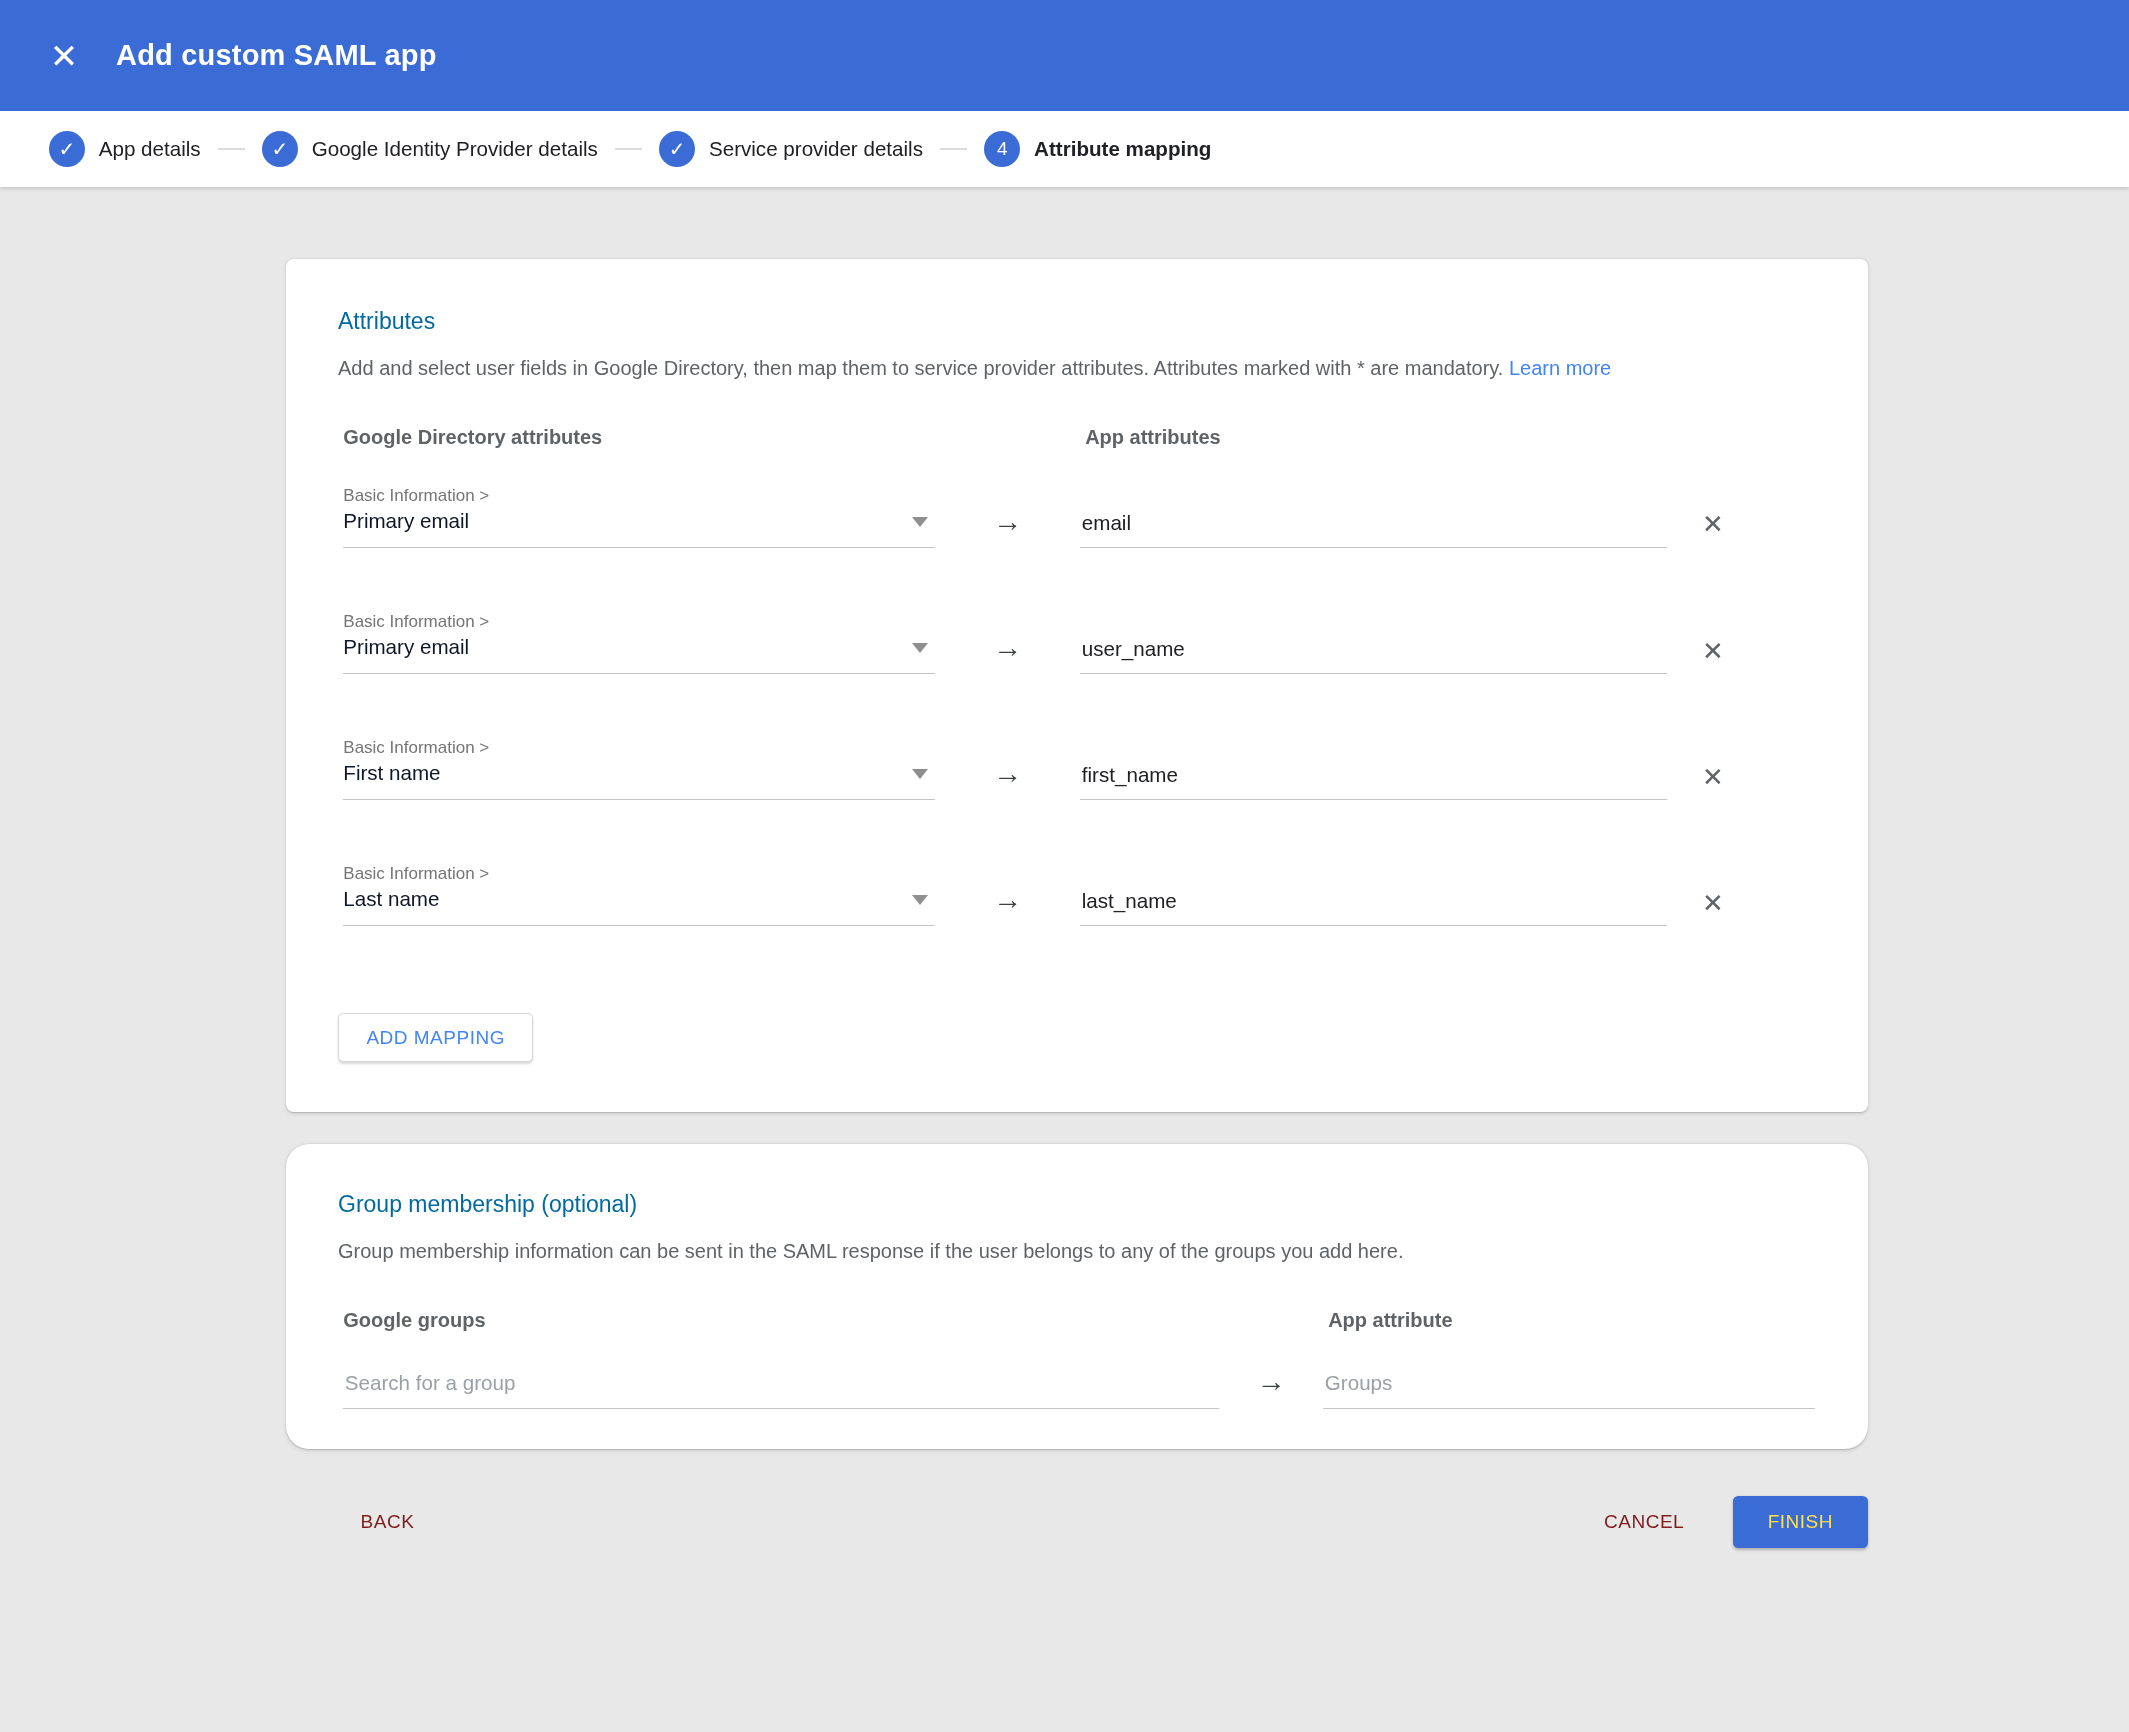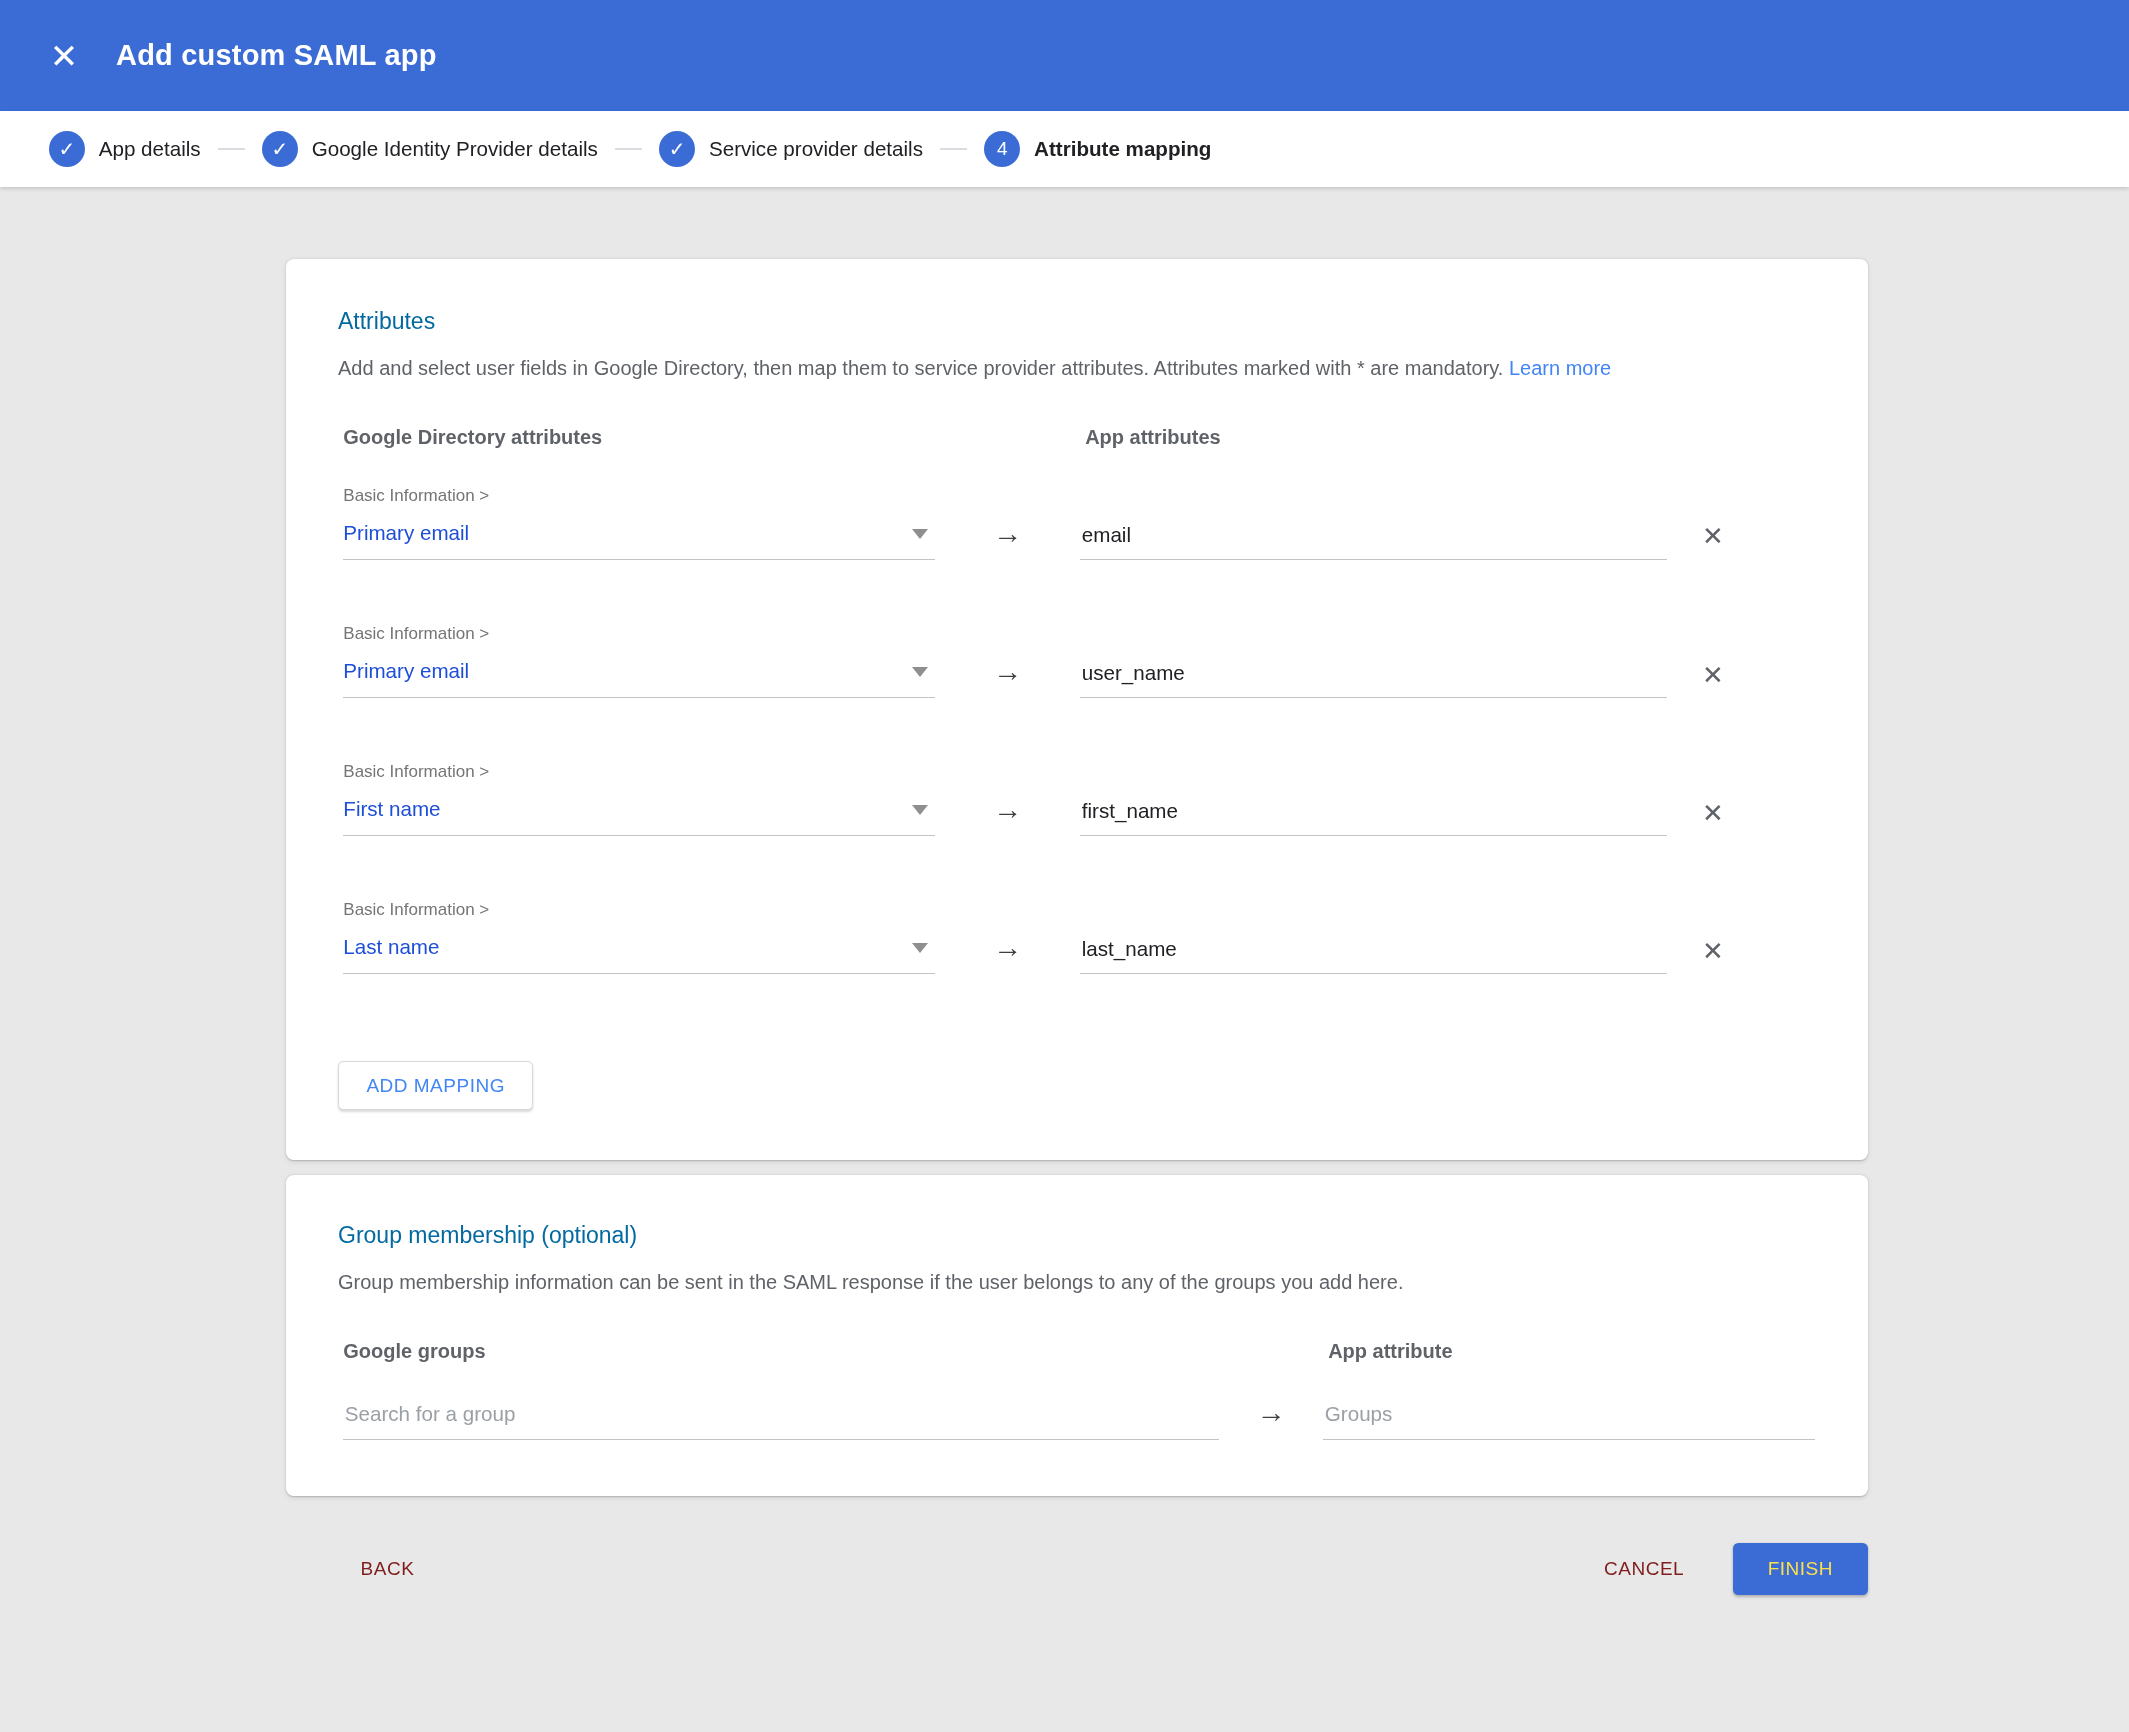--- a/index.html
+++ b/index.html
@@ -72,21 +72,21 @@
   }
   
   .card{
     width:1582px;
     margin-left:286px;
     background:#fff;
     border-radius:7.6px;
     box-shadow:0 0.8px 1.5px rgba(0,0,0,.18),0 1.5px 5.3px rgba(0,0,0,.09);
   }
   .card-attributes{margin-top:72px;padding:49px 52px 50px;}
-  .card-groups{margin-top:15px;padding:47px 52px 56px;}
+  .card-groups{margin-top:32px;padding:47px 52px 40px;border-radius:23px;}
   .card-title{font-size:23px;font-weight:500;color:#0369a1;}
   .desc{margin-top:20px;font-size:20px;color:#5f6368;line-height:1.35;}
   .link{color:var(--link);cursor:pointer;text-decoration:none;}
   .cols{margin-top:44px;padding-left:5.3px;font-size:20px;font-weight:700;color:#5f6368;}
   .cols .col-h.left{display:inline-block;width:737px;}
   .card-groups .cols .col-h.left{width:980px;}
   
   .map-row{
     display:flex;
     align-items:flex-end;
@@ -95,22 +95,22 @@
     margin-bottom:64px;
   }
   .rows-wrap{margin-top:37px;}
   .sel{
     width:592px;
     position:relative;
     cursor:pointer;
   }
   .sel-label{font-size:17px;color:#757575;line-height:20px;}
   .sel-value{
-    font-size:20.6px;color:#1d4ed8;
-    margin-top:15px;
+    font-size:20.6px;color:#0f172a;
+    margin-top:3px;
     padding-bottom:13.7px;
     border-bottom:1.5px solid #c4c4c4;
     line-height:24.4px;
   }
   .caret{
     position:absolute;right:7.6px;bottom:21.3px;
     width:0;height:0;
     border-left:8.4px solid transparent;
     border-right:8.4px solid transparent;
     border-top:10px solid #8f8f8f;

